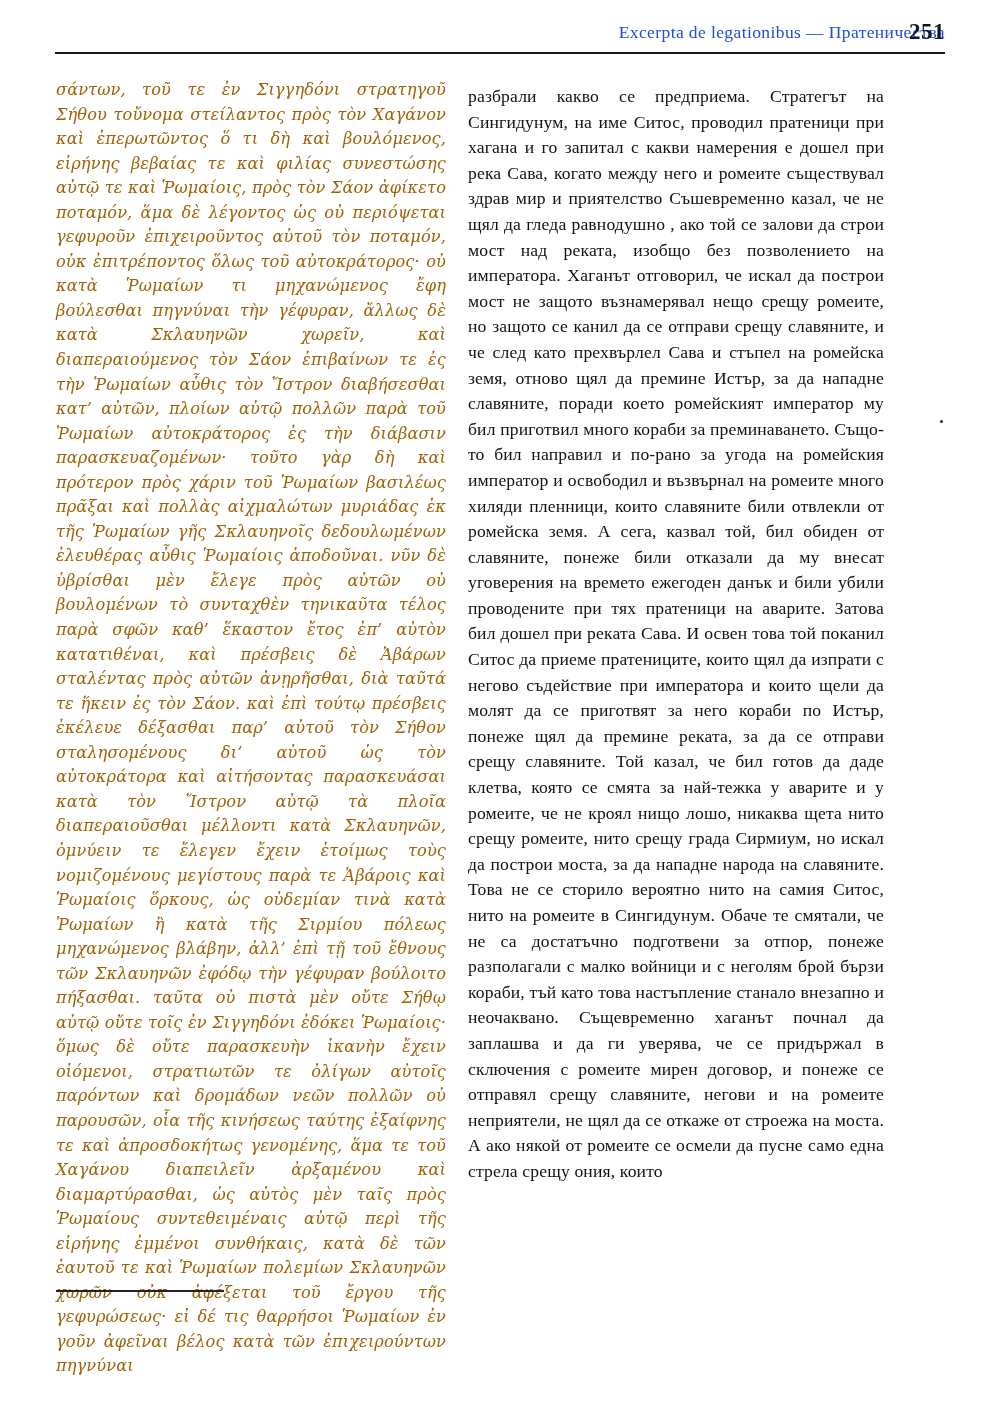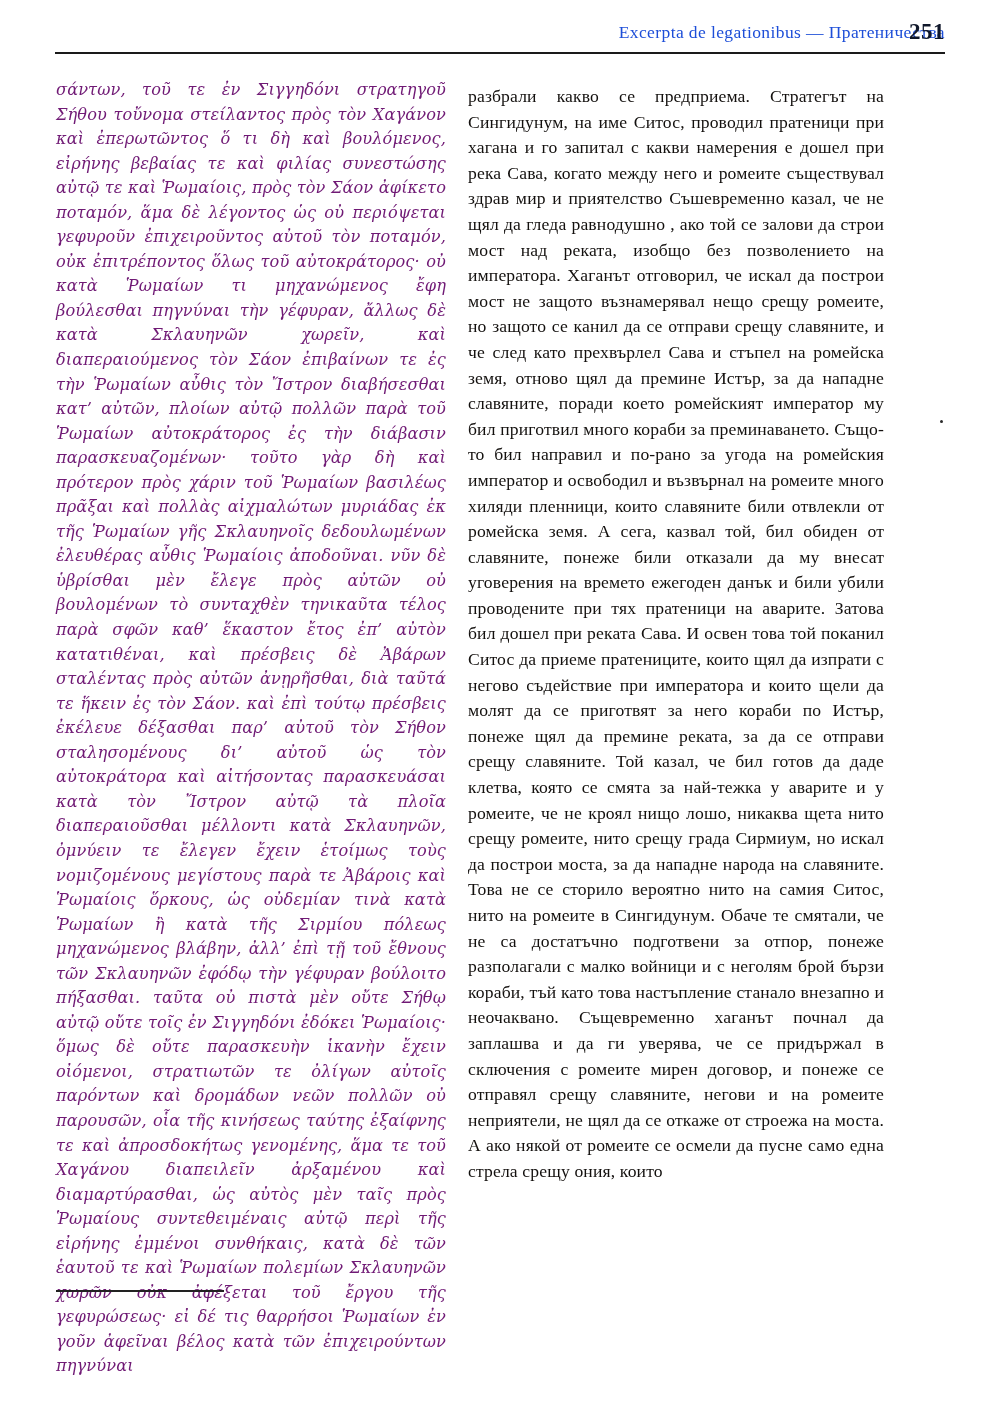--- a/index.html
+++ b/index.html
@@ -74,21 +74,21 @@
     width: 428px;
   }
 
   .greek {
     font-family: "DejaVu Serif", serif;
     font-style: italic;
     font-size: 16.2px;
     line-height: 24.55px;
     text-align: justify;
     text-justify: inter-word;
-    color: #701a75;
+    color: #a16207;
     letter-spacing: 0.1px;
   }
   .greek p {
     margin: 0;
     text-indent: 0;
   }
 
   .cyr {
     font-family: "Liberation Serif", serif;
     font-size: 17.6px;

